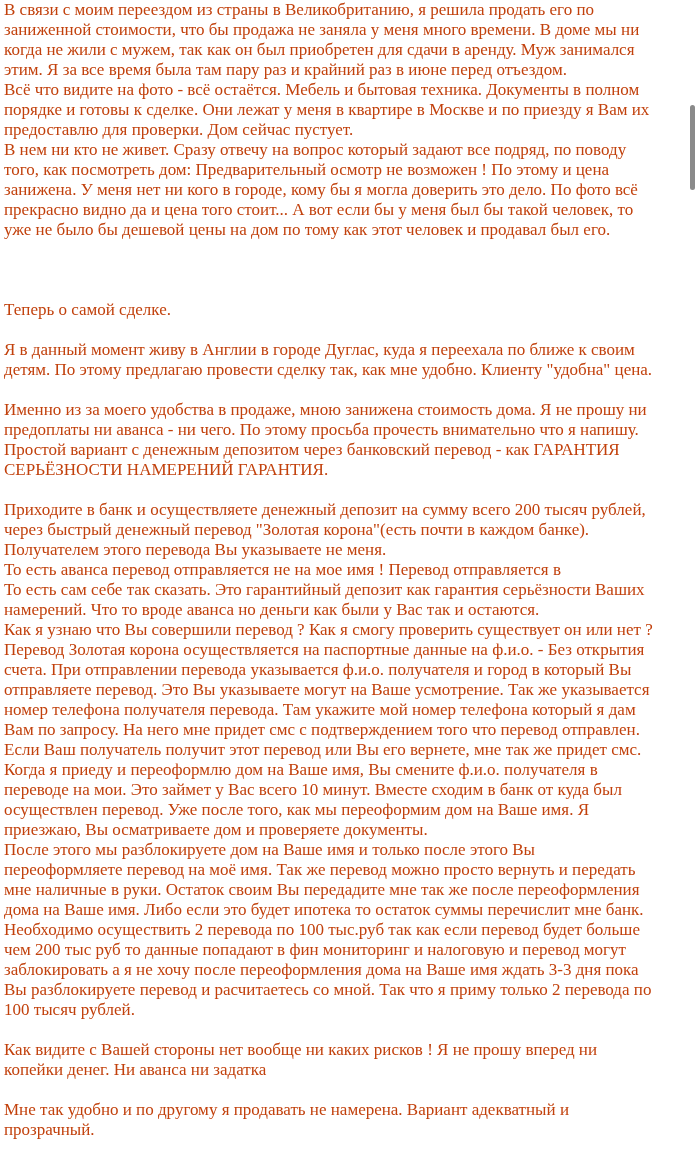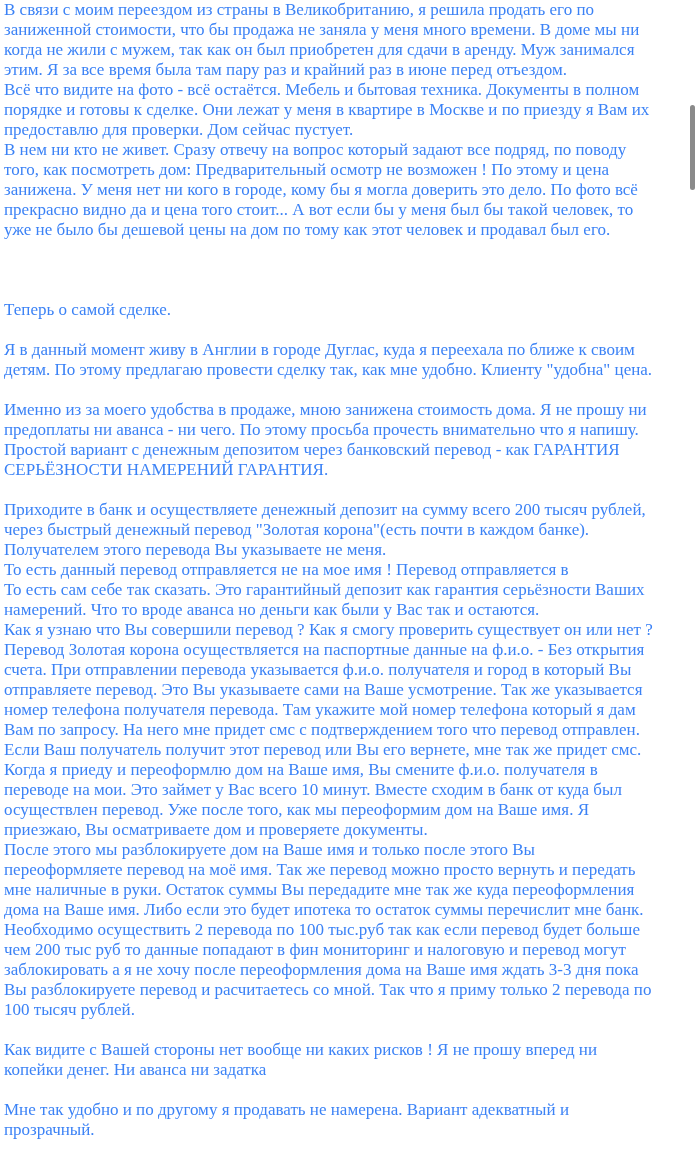--- a/index.html
+++ b/index.html
@@ -31,21 +31,21 @@
     left: 690px;
     top: 105px;
     width: 5px;
     height: 85px;
     border-radius: 3px;
   }
 </style>
 </head>
 <body style="background: rgb(255, 255, 255);">
 
-<div class="doc" id="doc" style="color: #3b82f6;">
+<div class="doc" id="doc" style="color: #c2410c;">
     <div class="text-line">В связи с моим переездом из страны в Великобританию, я решила продать его по</div>
     <div class="text-line">заниженной стоимости, что бы продажа не заняла у меня много времени. В доме мы ни</div>
     <div class="text-line">когда не жили с мужем, так как он был приобретен для сдачи в аренду. Муж занимался</div>
     <div class="text-line">этим. Я за все время была там пару раз и крайний раз в июне перед отъездом.</div>
     <div class="text-line">Всё что видите на фото - всё остаётся. Мебель и бытовая техника. Документы в полном</div>
     <div class="text-line">порядке и готовы к сделке. Они лежат у меня в квартире в Москве и по приезду я Вам их</div>
     <div class="text-line">предоставлю для проверки. Дом сейчас пустует.</div>
     <div class="text-line">В нем ни кто не живет. Сразу отвечу на вопрос который задают все подряд, по поводу</div>
     <div class="text-line">того, как посмотреть дом: Предварительный осмотр не возможен ! По этому и цена</div>
     <div class="text-line">занижена. У меня нет ни кого в городе, кому бы я могла доверить это дело. По фото всё</div>
@@ -60,37 +60,37 @@
     <div class="text-line">детям. По этому предлагаю провести сделку так, как мне удобно. Клиенту "удобна" цена.</div>
     <div class="text-line"></div>
     <div class="text-line">Именно из за моего удобства в продаже, мною занижена стоимость дома. Я не прошу ни</div>
     <div class="text-line">предоплаты ни аванса - ни чего. По этому просьба прочесть внимательно что я напишу.</div>
     <div class="text-line">Простой вариант с денежным депозитом через банковский перевод - как ГАРАНТИЯ</div>
     <div class="text-line">СЕРЬЁЗНОСТИ НАМЕРЕНИЙ ГАРАНТИЯ.</div>
     <div class="text-line"></div>
     <div class="text-line">Приходите в банк и осуществляете денежный депозит на сумму всего 200 тысяч рублей,</div>
     <div class="text-line">через быстрый денежный перевод "Золотая корона"(есть почти в каждом банке).</div>
     <div class="text-line">Получателем этого перевода Вы указываете не меня.</div>
-    <div class="text-line">То есть данный перевод отправляется не на мое имя ! Перевод отправляется в</div>
+    <div class="text-line">То есть аванса перевод отправляется не на мое имя ! Перевод отправляется в</div>
     <div class="text-line">То есть сам себе так сказать. Это гарантийный депозит как гарантия серьёзности Ваших</div>
     <div class="text-line">намерений. Что то вроде аванса но деньги как были у Вас так и остаются.</div>
     <div class="text-line">Как я узнаю что Вы совершили перевод ? Как я смогу проверить существует он или нет ?</div>
     <div class="text-line">Перевод Золотая корона осуществляется на паспортные данные на ф.и.о. - Без открытия</div>
     <div class="text-line">счета. При отправлении перевода указывается ф.и.о. получателя и город в который Вы</div>
-    <div class="text-line">отправляете перевод. Это Вы указываете сами на Ваше усмотрение. Так же указывается</div>
+    <div class="text-line">отправляете перевод. Это Вы указываете могут на Ваше усмотрение. Так же указывается</div>
     <div class="text-line">номер телефона получателя перевода. Там укажите мой номер телефона который я дам</div>
     <div class="text-line">Вам по запросу. На него мне придет смс с подтверждением того что перевод отправлен.</div>
     <div class="text-line">Если Ваш получатель получит этот перевод или Вы его вернете, мне так же придет смс.</div>
     <div class="text-line">Когда я приеду и переоформлю дом на Ваше имя, Вы смените ф.и.о. получателя в</div>
     <div class="text-line">переводе на мои. Это займет у Вас всего 10 минут. Вместе сходим в банк от куда был</div>
     <div class="text-line">осуществлен перевод. Уже после того, как мы переоформим дом на Ваше имя. Я</div>
     <div class="text-line">приезжаю, Вы осматриваете дом и проверяете документы.</div>
     <div class="text-line">После этого мы разблокируете дом на Ваше имя и только после этого Вы</div>
     <div class="text-line">переоформляете перевод на моё имя. Так же перевод можно просто вернуть и передать</div>
-    <div class="text-line">мне наличные в руки. Остаток суммы Вы передадите мне так же куда переоформления</div>
+    <div class="text-line">мне наличные в руки. Остаток своим Вы передадите мне так же после переоформления</div>
     <div class="text-line">дома на Ваше имя. Либо если это будет ипотека то остаток суммы перечислит мне банк.</div>
     <div class="text-line">Необходимо осуществить 2 перевода по 100 тыс.руб так как если перевод будет больше</div>
     <div class="text-line">чем 200 тыс руб то данные попадают в фин мониторинг и налоговую и перевод могут</div>
     <div class="text-line">заблокировать а я не хочу после переоформления дома на Ваше имя ждать 3-3 дня пока</div>
     <div class="text-line">Вы разблокируете перевод и расчитаетесь со мной. Так что я приму только 2 перевода по</div>
     <div class="text-line">100 тысяч рублей.</div>
     <div class="text-line"></div>
     <div class="text-line">Как видите с Вашей стороны нет вообще ни каких рисков ! Я не прошу вперед ни</div>
     <div class="text-line">копейки денег. Ни аванса ни задатка</div>
     <div class="text-line"></div>

